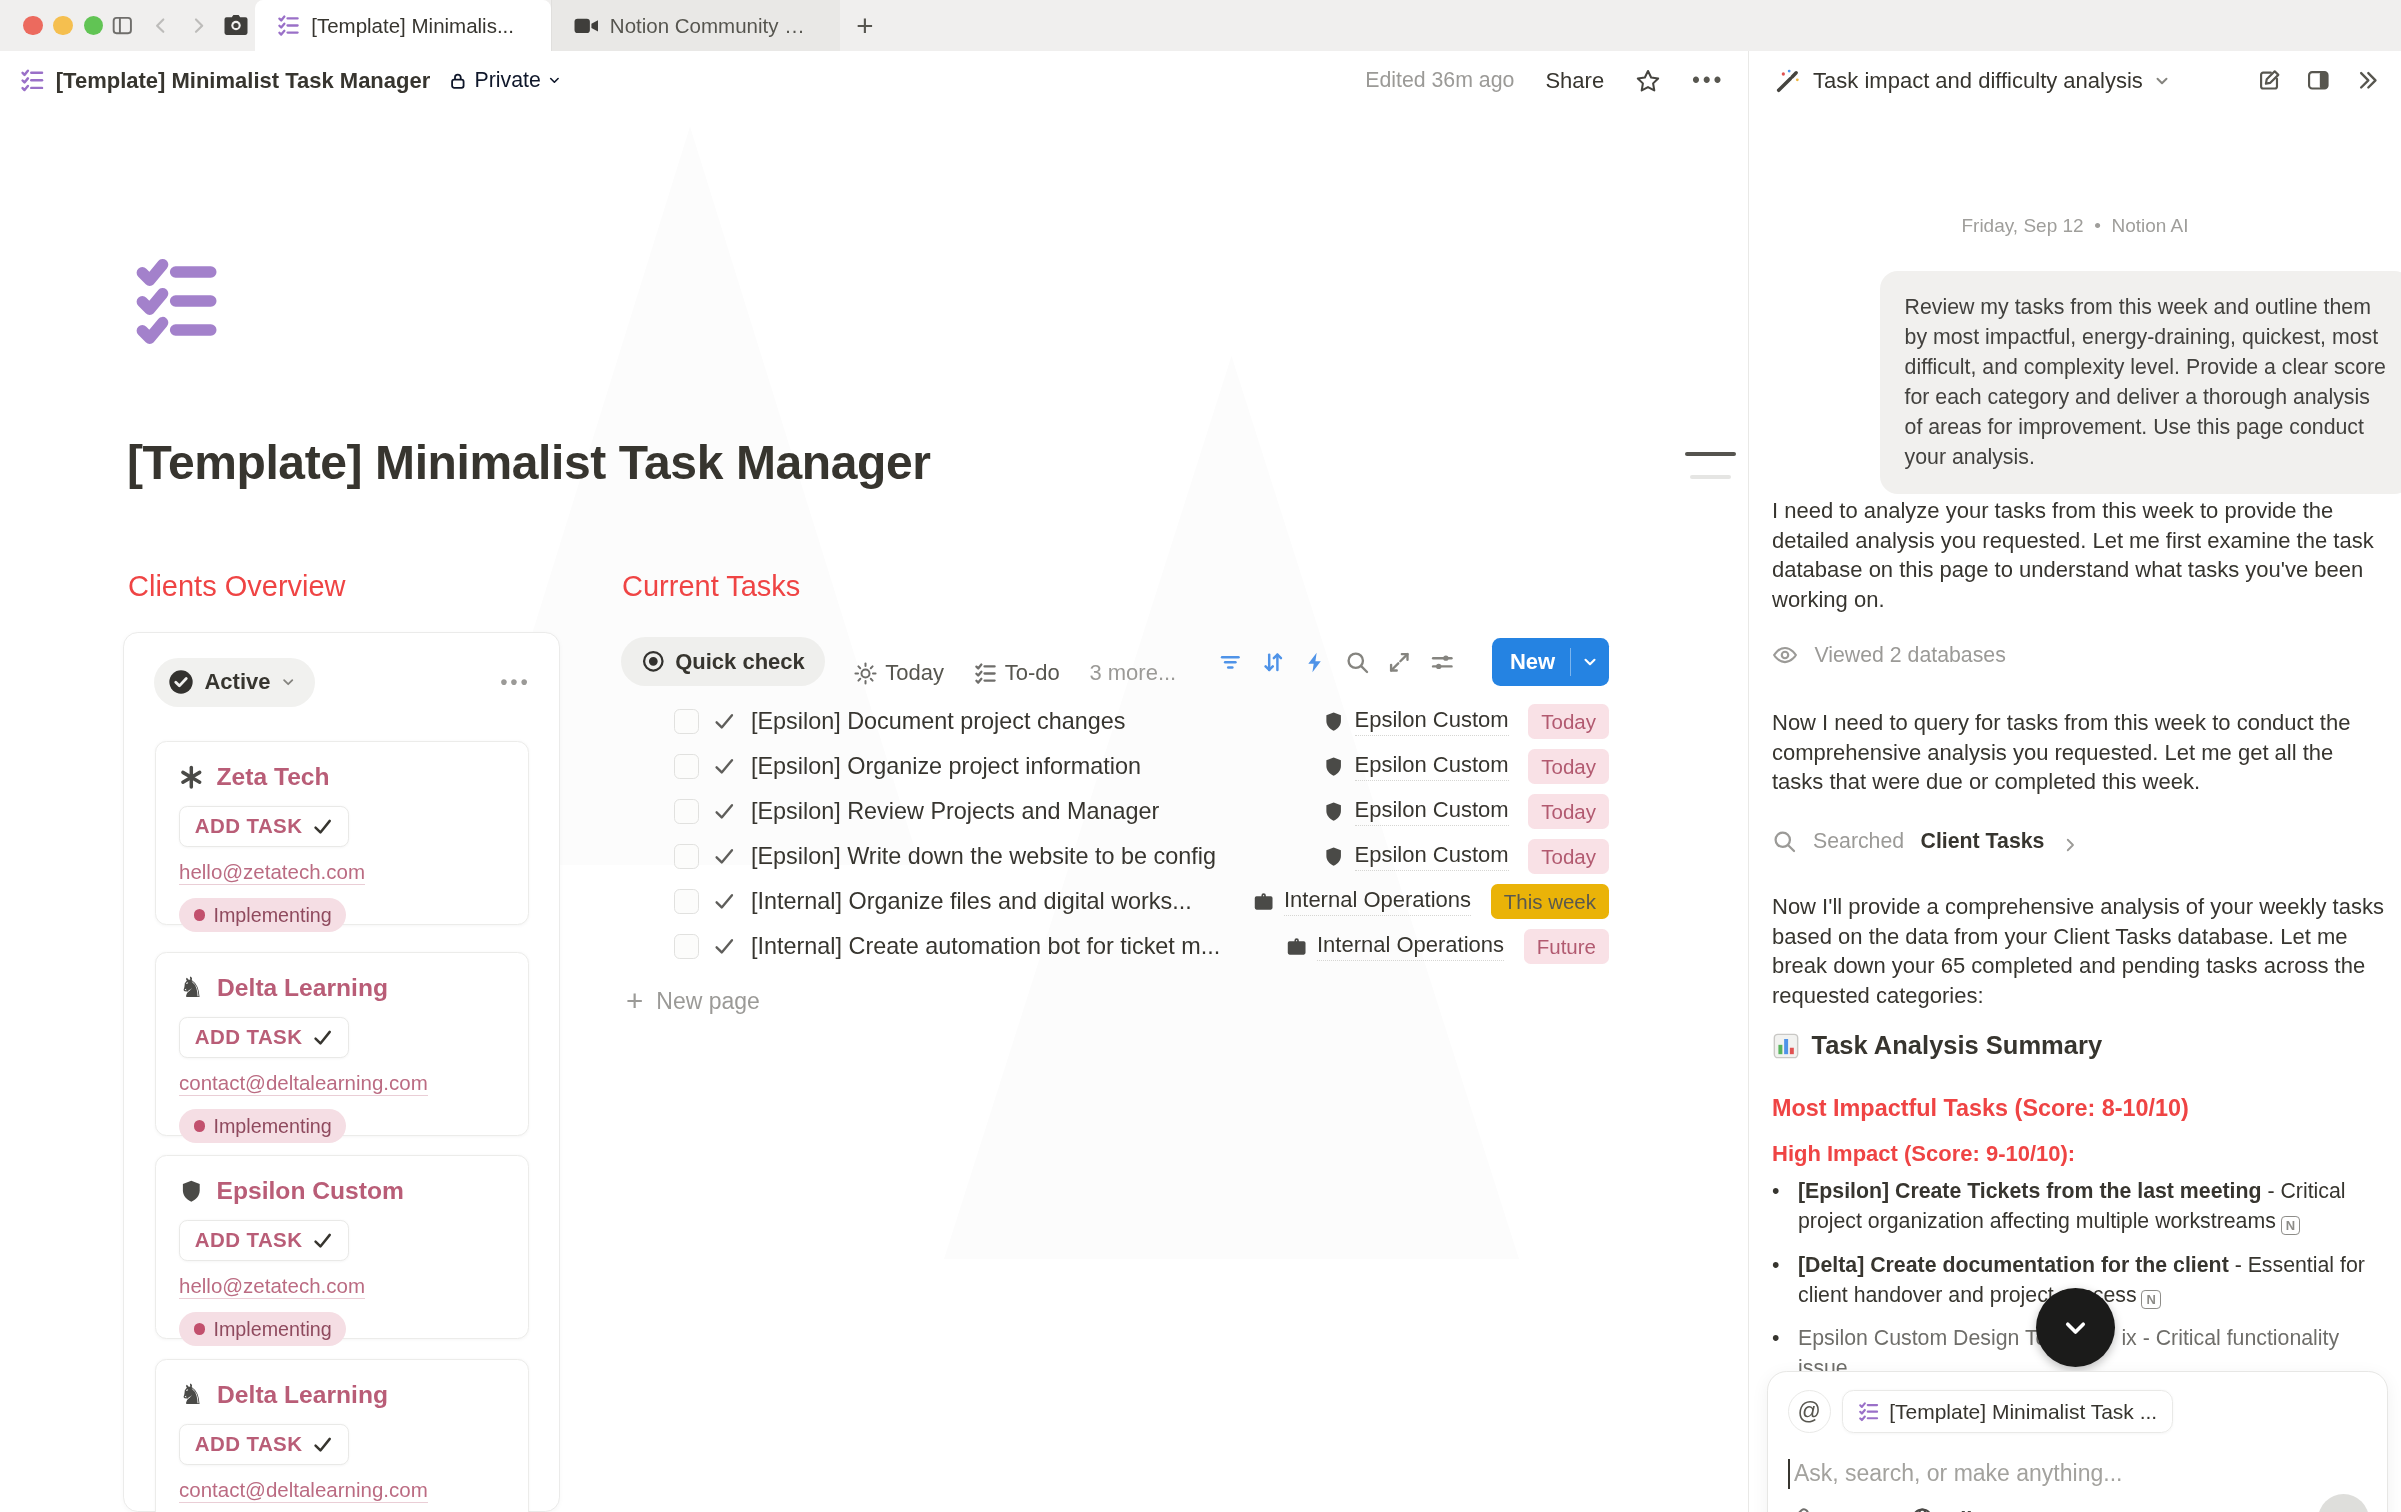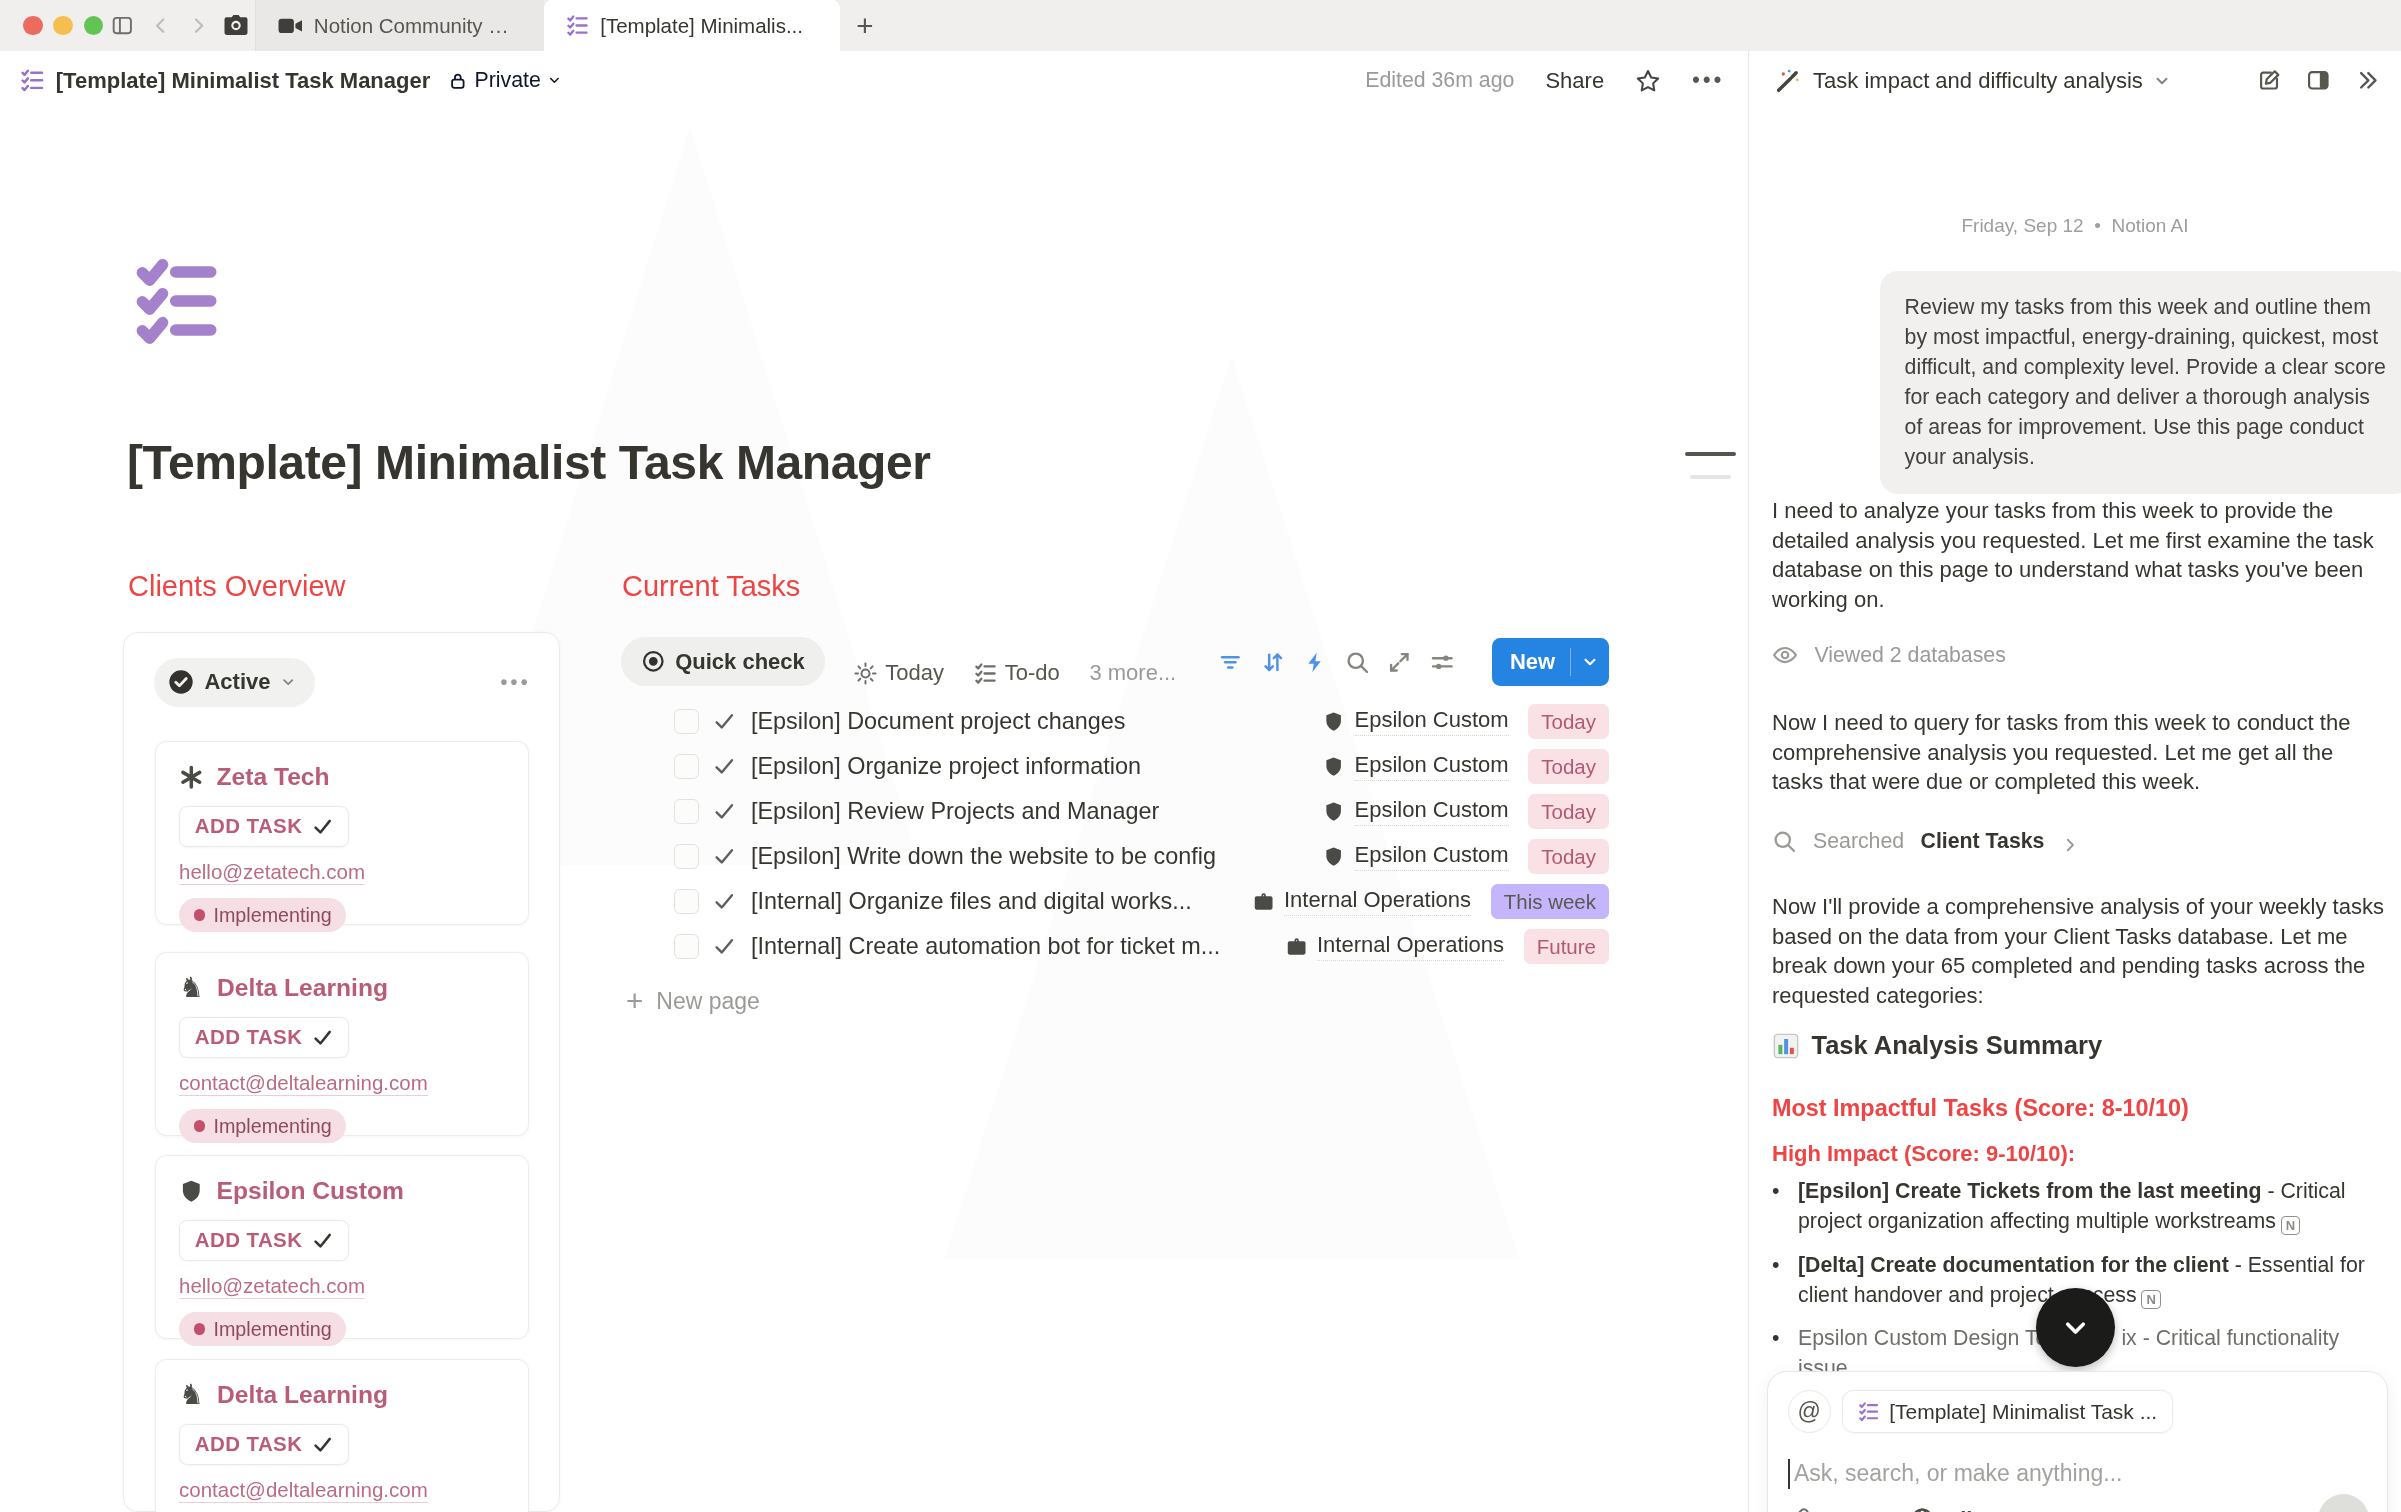--- a/index.html
+++ b/index.html
@@ -110,21 +110,21 @@
   .new-btn .nch { padding:0 9.9px; display:flex; }
   .task-rows { position:absolute; left:621px; top:589px; width:988px; }
   .trow { display:flex; align-items:center; height:45px; }
   .cbx { width:24.6px; height:24.6px; border:1.2px solid #e1e1df; border-radius:5.7px; background:#fcfcfb; margin-left:53px; flex:none; }
   .tcheck { margin-left:13px; color:#5f5e5b; flex:none; }
   .ttitle { margin-left:14.8px; font-size:23.4px; font-weight:500; color:#37352f; white-space:nowrap; overflow:hidden; text-overflow:ellipsis; flex:1 1 auto; min-width:0; }
   .tclient { display:flex; align-items:center; gap:9.9px; margin-left:19.7px; flex:none; }
   .tclient .cn { font-size:22px; color:#37352f; border-bottom:1.2px dotted #d6d6d3; padding-bottom:1.6px; white-space:nowrap; }
   .badge { margin-left:19.7px; flex:none; border-radius:6.6px; padding:5.7px 13px; font-size:20.5px; white-space:nowrap; }
   .badge.pink { background:#f9e1e6; color:#b25a70; }
-  .badge.gray { background:#c4b5fd; color:#5a594f; }
+  .badge.gray { background:#eab308; color:#5a594f; }
   .newpage { position:absolute; left:626px; top:874px; display:flex; align-items:center; gap:13px; color:#9b9a97; }
   .newpage .np-plus { font-size:29.6px; font-weight:300; }
   .newpage .np-lbl { font-size:23px; }
 </style>
 </head>
 <body>
 
 <div class="screen">
 
   <div class="tabbar">
@@ -149,41 +149,41 @@
           <polyline points="9 5 16 12 9 19"></polyline>
         </svg>
     </span>
     <span class="nav-ico dark">
       <svg width="26" height="23" viewBox="0 0 24 22" fill="currentColor">
           <path d="M8 3l1.5-2h5L16 3h5a2 2 0 0 1 2 2v13a2 2 0 0 1-2 2H3a2 2 0 0 1-2-2V5a2 2 0 0 1 2-2h5z"></path>
           <circle cx="12" cy="11" r="4.5" fill="#f0efee"></circle>
           <circle cx="12" cy="11" r="2.5" fill="currentColor"></circle>
         </svg>
     </span>
-    <div class="tab inactive">
-      <span class="ico" style="color:#3f3e3b;">
-        <svg width="24.6" height="19.7" viewBox="0 0 24 18" fill="currentColor">
-            <rect x="0.5" y="2" width="15" height="14" rx="3"></rect>
-            <path d="M17 7l6.5-3.5v11L17 11z"></path>
-          </svg>
-      </span>
-      <span class="tab-label">Notion Community Use</span>
-    </div>
     <div class="tab active">
       <span class="ico" style="color:#9a70c8;">
         <svg width="23" height="23" viewBox="0 0 24 24" fill="none" stroke="currentColor" stroke-width="2.4" stroke-linecap="round" stroke-linejoin="round">
             <path d="M2.5 4.8l1.9 1.9 3.3-4"></path>
             <line x1="11" y1="4.6" x2="21.5" y2="4.6"></line>
             <path d="M2.5 12.2l1.9 1.9 3.3-4"></path>
             <line x1="11" y1="12" x2="21.5" y2="12"></line>
             <path d="M2.5 19.6l1.9 1.9 3.3-4"></path>
             <line x1="11" y1="19.4" x2="21.5" y2="19.4"></line>
           </svg>
       </span>
       <span class="tab-label">[Template] Minimalis...</span>
+    </div>
+    <div class="tab inactive">
+      <span class="ico" style="color:#3f3e3b;">
+        <svg width="24.6" height="19.7" viewBox="0 0 24 18" fill="currentColor">
+            <rect x="0.5" y="2" width="15" height="14" rx="3"></rect>
+            <path d="M17 7l6.5-3.5v11L17 11z"></path>
+          </svg>
+      </span>
+      <span class="tab-label">Notion Community Use</span>
     </div>
     <span class="plus-tab">+</span>
   </div>
 
   <div class="topbar">
     <div class="topbar-title">
       <span class="ico" style="color:#9a70c8;">
         <svg width="24.6" height="24.6" viewBox="0 0 24 24" fill="none" stroke="currentColor" stroke-width="2.4" stroke-linecap="round" stroke-linejoin="round">
             <path d="M2.5 4.8l1.9 1.9 3.3-4"></path>
             <line x1="11" y1="4.6" x2="21.5" y2="4.6"></line>

